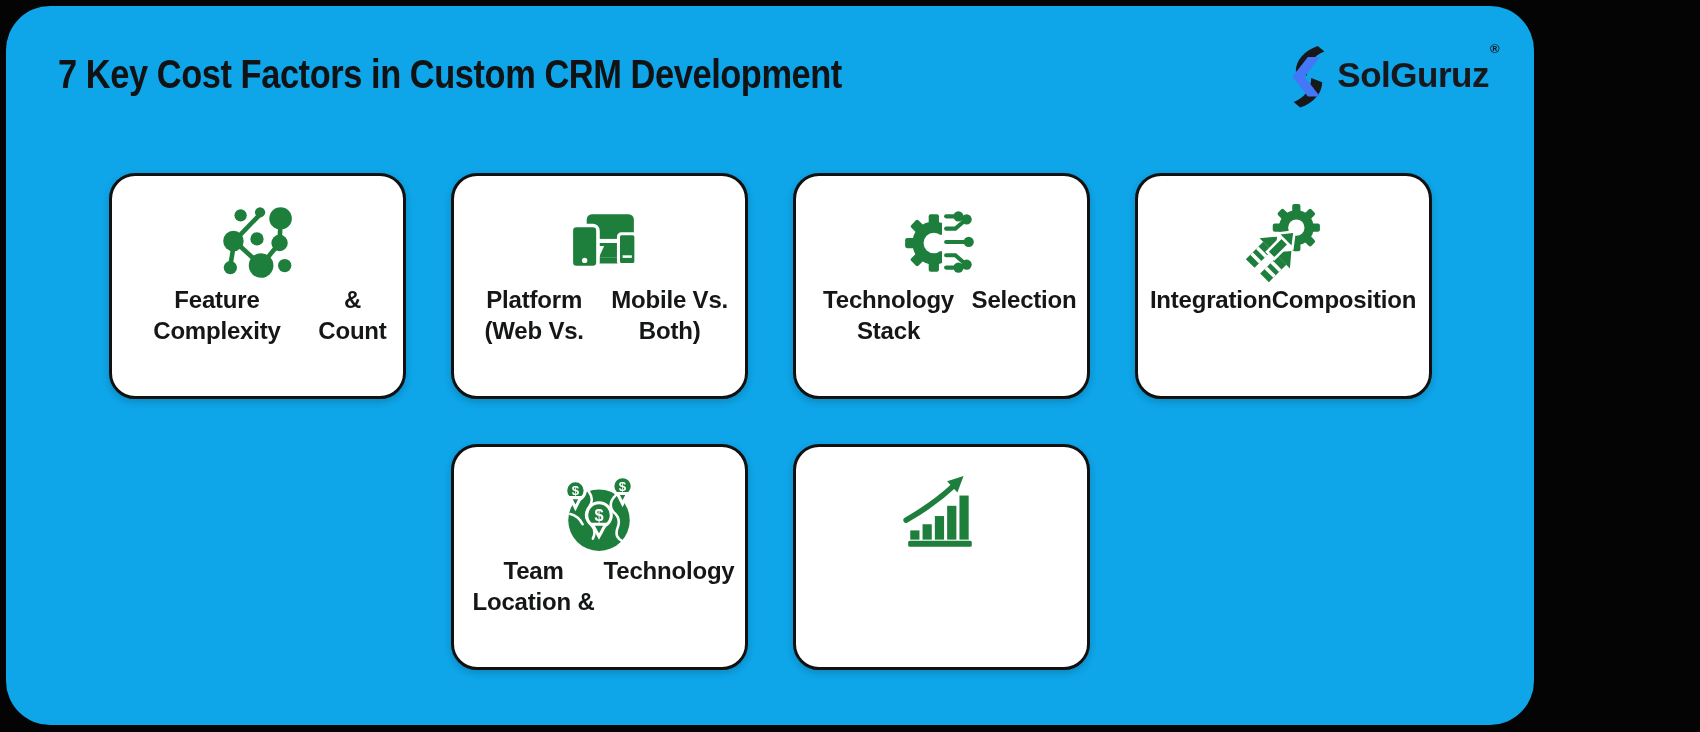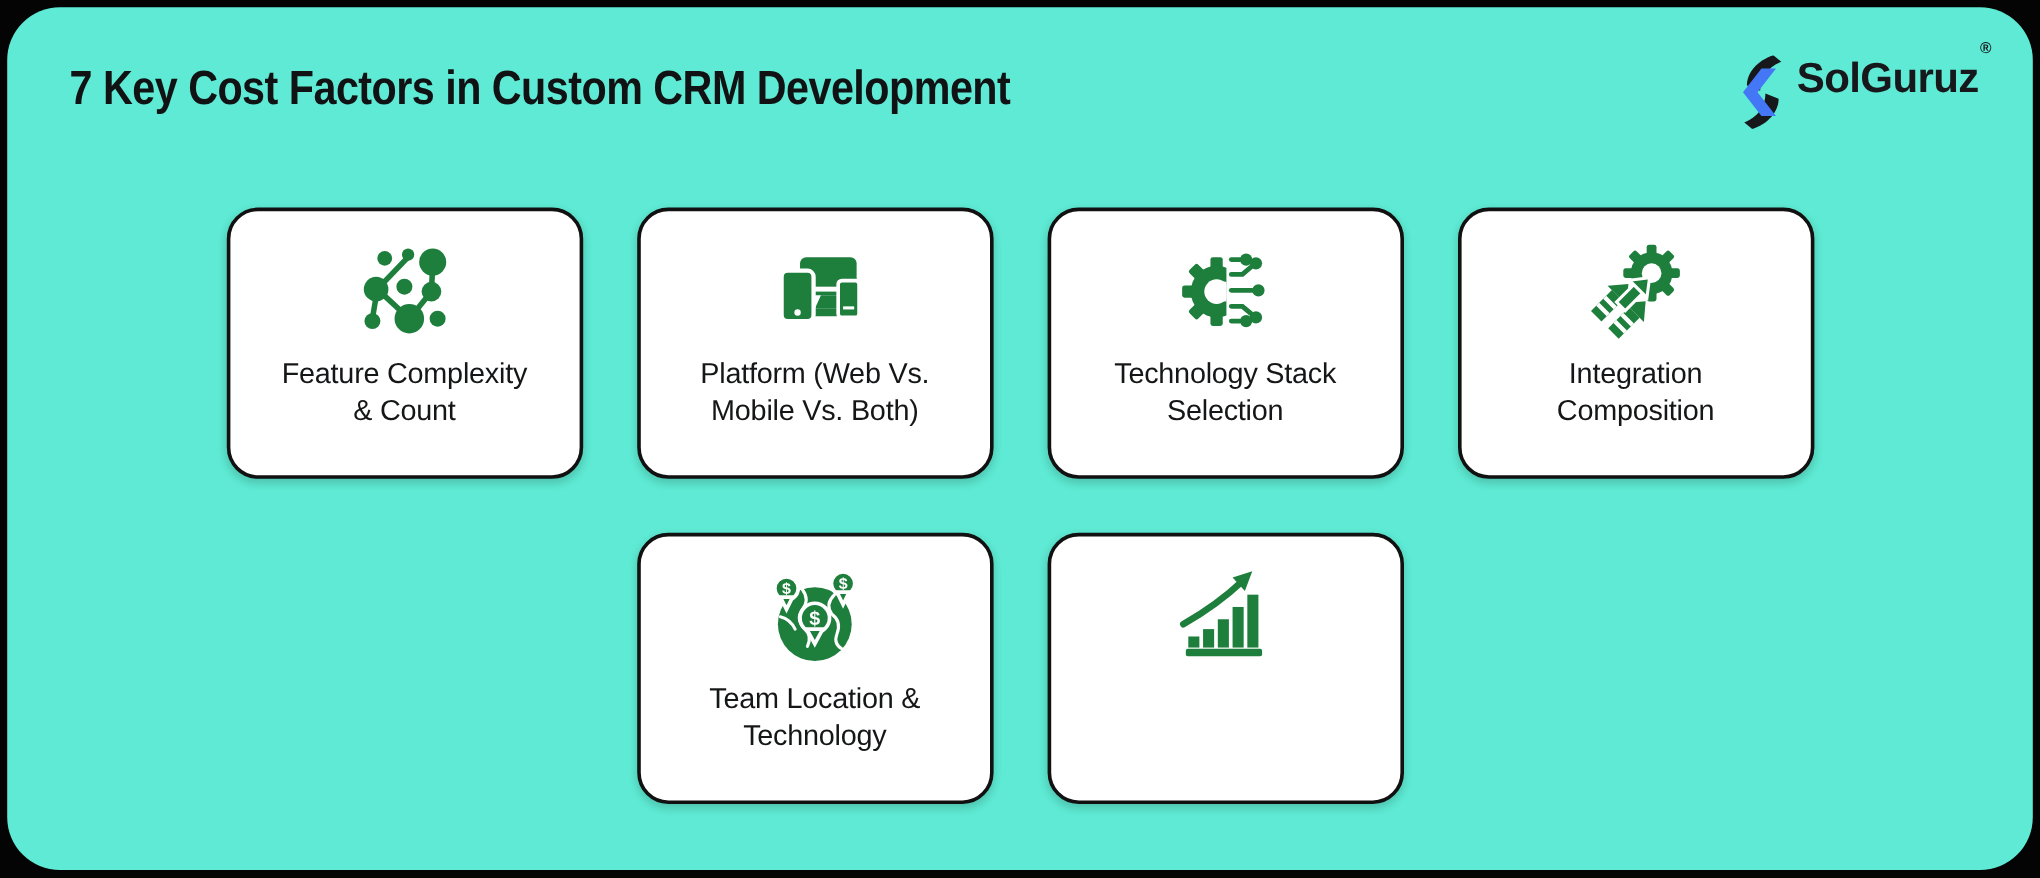--- a/index.html
+++ b/index.html
@@ -1,42 +1,42 @@
 <!DOCTYPE html>
 <html><head>
 <meta charset="utf-8">
 <style>
   * { margin:0; padding:0; box-sizing:border-box; }
   html,body { width:1700px; height:732px; }
   body { background:#040404; font-family:"Liberation Sans","DejaVu Sans",sans-serif; position:relative; overflow:hidden; }
 
-  .panel { position:absolute; left:6px; top:6px; width:1688px; height:719px;
-           background:#5eead4; border-radius:44px; overflow:hidden; }
+  .panel { position:absolute; left:6px; top:6px; width:1528px; height:719px;
+           background:#0ea5e9; border-radius:44px; overflow:hidden; }
 
   .page-title { position:absolute; left:52px; top:46px; font-size:40px; font-weight:800;
                 color:#111213; white-space:nowrap; transform:scaleX(0.86);
                 transform-origin:left center; letter-spacing:-0.5px; }
 
-  .logo { position:absolute; right:36px; top:40px; display:flex; align-items:flex-start; gap:6px; }
+  .logo { position:absolute; right:36px; top:40px; display:flex; align-items:center; gap:6px; }
   .logo-mark { width:44px; height:58px; }
   .logo-text { font-size:35px; font-weight:800; color:#17181c; letter-spacing:-0.5px; }
   .logo-reg { font-size:13px; font-weight:700; color:#17181c; vertical-align:top;
               position:relative; top:-14px; left:1px; }
 
   .row { position:absolute; left:0; right:0; display:flex; justify-content:center; gap:45px; }
   .row-1 { top:167px; }
   .row-2 { top:438px; }
 
   .card { width:297px; height:226px; background:#ffffff; border:3px solid #111111;
           border-radius:26px; box-shadow:0 3px 7px rgba(10,30,15,0.20);
           display:flex; flex-direction:column; align-items:center; padding:26px 10px 26px; }
   .card-icon { width:82px; height:82px; flex:0 0 auto; color:#1e7e3c; }
   .card-icon svg { width:100%; height:100%; display:block; }
-  .card-label { flex:1; display:flex; flex-direction:column; justify-content:center;
-                text-align:center; font-size:24px; line-height:31px; font-weight:400;
+  .card-label { flex:1; display:flex; flex-direction:row; justify-content:center;
+                text-align:center; font-size:24px; line-height:31px; font-weight:700;
                 color:#151617; letter-spacing:-0.2px; }
 </style>
 </head>
 <body>
 
 <div class="panel">
 
   <div class="page-title">7 Key Cost Factors in Custom CRM Development</div>
 
   <div class="logo">

